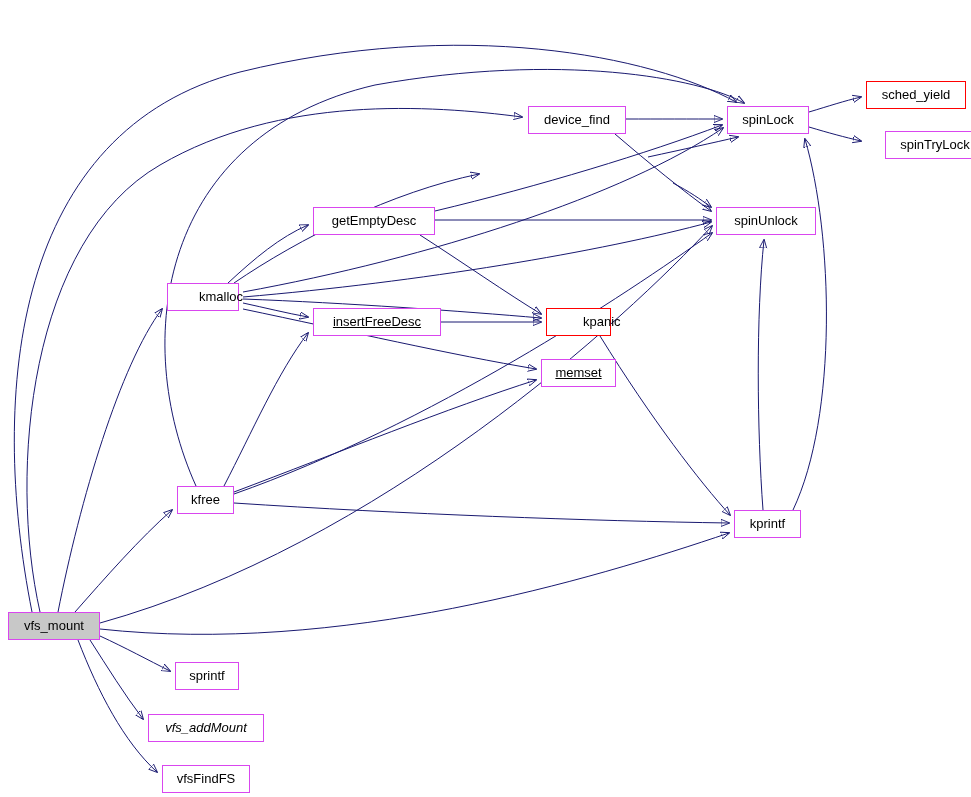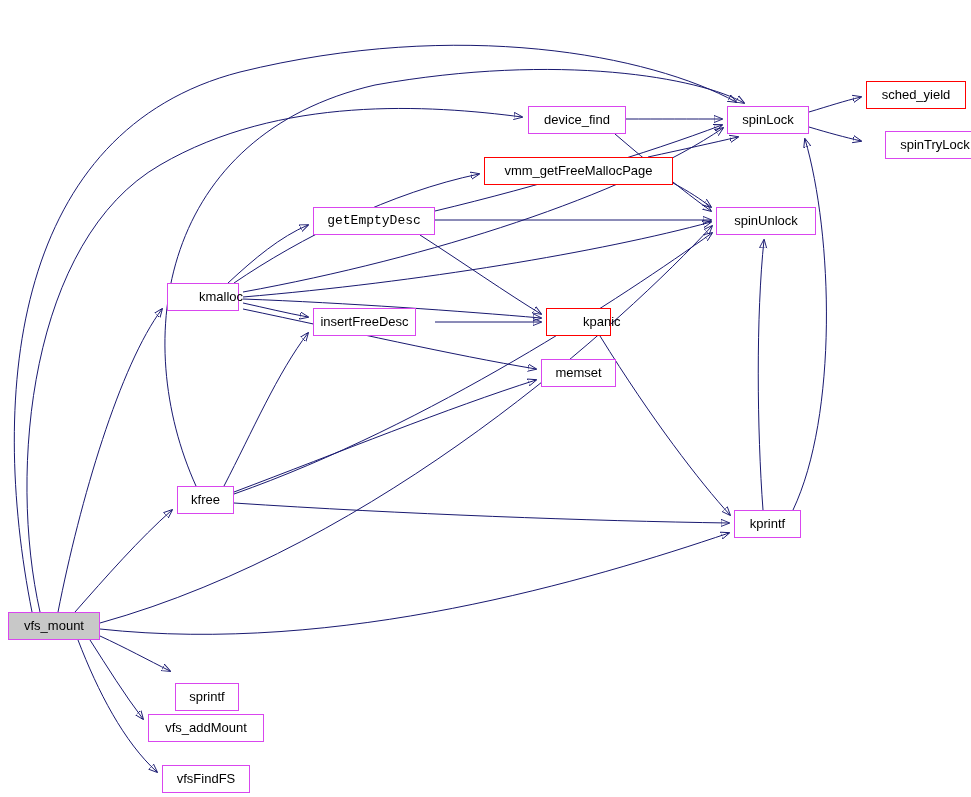--- a/index.html
+++ b/index.html
@@ -80,30 +80,29 @@
     <path d="M600,336 C652,420 700,482 730,515" marker-end="url(#arrow)"></path>
 
     <path d="M793,510 C838,415 833,235 805,139" marker-end="url(#arrow)"></path>
     <path d="M763,510 C757,430 756,315 764,240" marker-end="url(#arrow)"></path>
 
     <path d="M809,112 C829,106 844,101 861,97" marker-end="url(#arrow)"></path>
     <path d="M809,127 C829,133 844,137 861,141" marker-end="url(#arrow)"></path>
   </svg>
 
   <div class="node root" style="left:8px;   top:612px; width:92px;">vfs_mount</div>
-  <div class="node" style="left:175px; top:683px; width:64px;">sprintf</div>
-  <div class="node" style="left:148px; top:714px; width:116px;">vfs_addMount</div>
+  <div class="node" style="left:175px; top:662px; width:64px;">sprintf</div>
+  <div class="node" style="left:148px; top:714px; width:116px;font-style:italic;">vfs_addMount</div>
   <div class="node" style="left:162px; top:765px; width:88px;">vfsFindFS</div>
   <div class="node" style="left:177px; top:486px; width:57px;">kfree</div>
   <div class="node" style="left:167px; top:283px; width:72px;padding-left:31px;">kmalloc</div>
-  <div class="node" style="left:313px; top:207px; width:122px;font-family:Liberation Mono, monospace;">getEmptyDesc</div>
-  <div class="node" style="left:313px; top:308px; width:103px;">insertFreeDesc</div>
+  <div class="node" style="left:313px; top:207px; width:122px;">getEmptyDesc</div>
+  <div class="node" style="left:313px; top:308px; width:128px;text-decoration:underline;">insertFreeDesc</div>
   <div class="node" style="left:528px; top:106px; width:98px;">device_find</div>
-  <div class="node red" style="left:484px; top:157px; width:189px;">vmm_getFreeMallocPage</div>
   <div class="node red" style="left:546px; top:308px; width:65px;padding-left:36px;">kpanic</div>
-  <div class="node" style="left:541px; top:359px; width:75px;">memset</div>
+  <div class="node" style="left:541px; top:359px; width:75px;text-decoration:underline;">memset</div>
   <div class="node" style="left:727px; top:106px; width:82px;">spinLock</div>
   <div class="node" style="left:716px; top:207px; width:100px;">spinUnlock</div>
   <div class="node" style="left:734px; top:510px; width:67px;">kprintf</div>
   <div class="node red" style="left:866px; top:81px;  width:100px;">sched_yield</div>
   <div class="node" style="left:866px; top:131px; width:100px;margin-left:19px;">spinTryLock</div>
 
 </div>
 
 </body></html>

